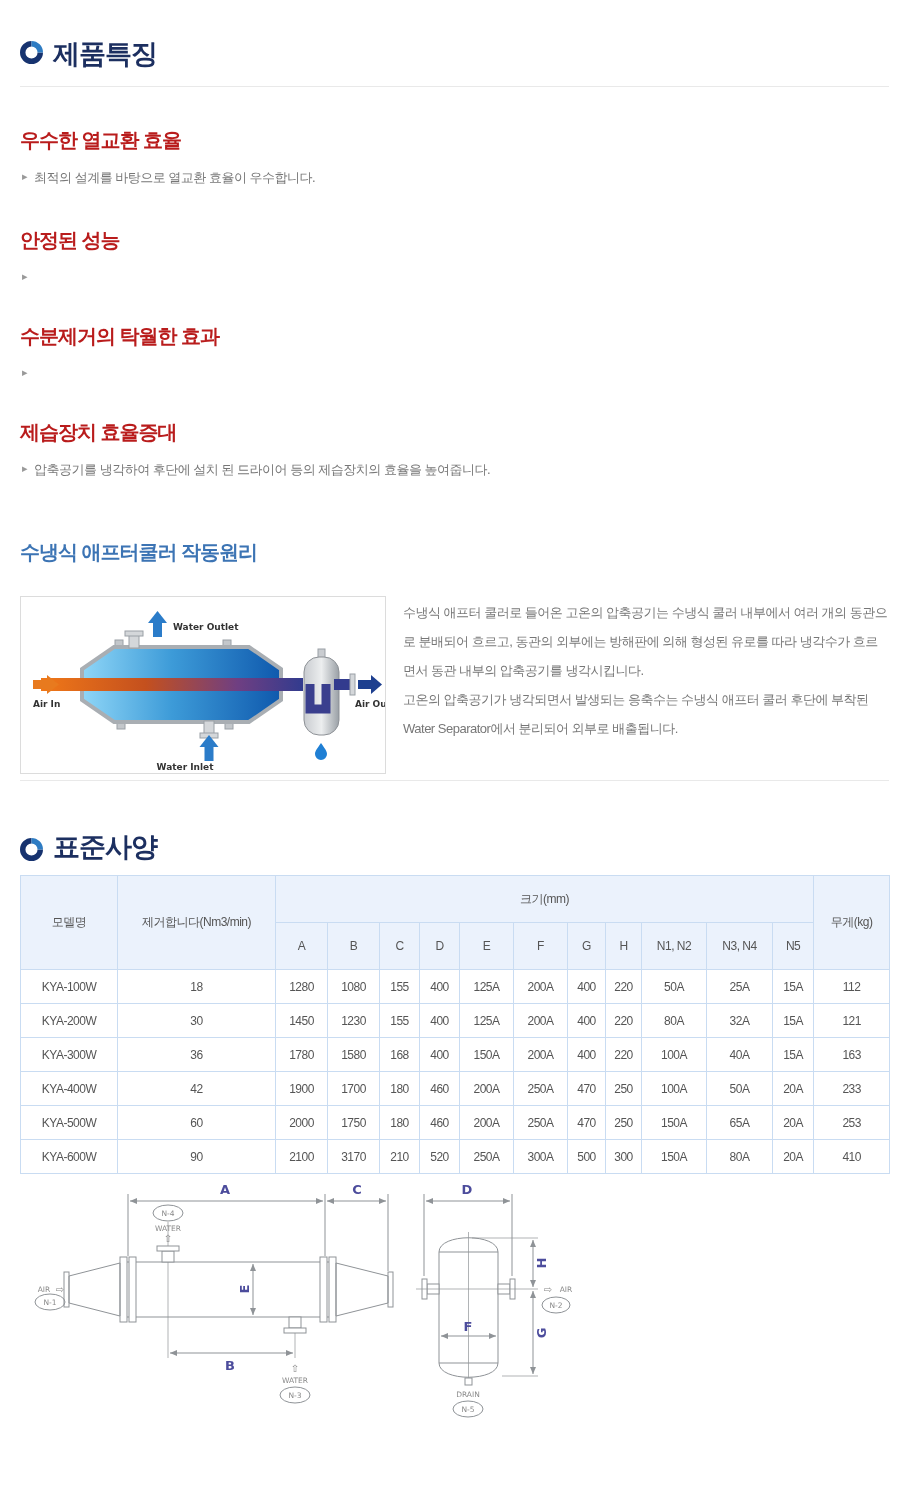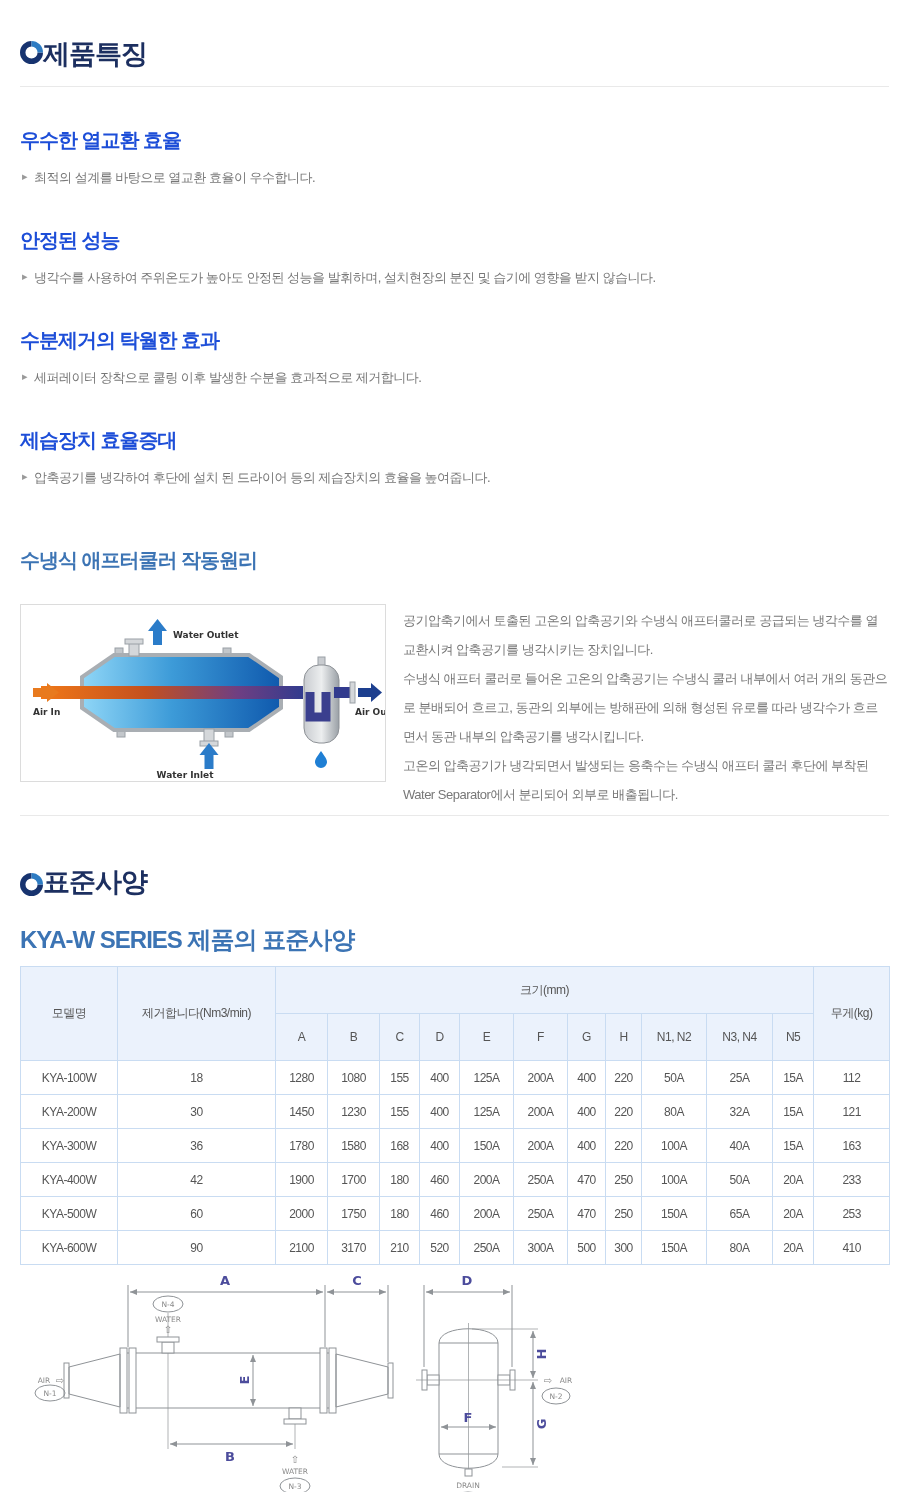--- a/index.html
+++ b/index.html
@@ -4,29 +4,29 @@
 <style>
   * { margin:0; padding:0; box-sizing:border-box; }
   html,body { background:#ffffff; }
   body {
     width:909px; min-height:1492px; margin:0 auto;
     font-family:"Liberation Sans","DejaVu Sans",sans-serif;
     color:#333; overflow-x:hidden;
   }
   .page { padding:36px 20px 0 20px; }
 
-  .section-head { display:flex; align-items:center; }
+  .section-head { display:flex; align-items:center; gap:10px; }
   .section-title { font-size:27px; font-weight:bold; color:#1c2f60; letter-spacing:-1px; }
   .divider { border-top:1px solid #e9e9e9; margin-top:14px; }
 
   .blue-subtitle { font-size:24px; color:#3c74b4; letter-spacing:-1px; margin-top:24px; }
   .tagline { font-size:14px; font-weight:bold; color:#555; margin-top:9px; letter-spacing:-0.5px; }
 
   .feature { margin-top:40px; }
-  .feature-heading { font-size:20px; font-weight:bold; color:#1d4ed8; letter-spacing:-1px; }
+  .feature-heading { font-size:20px; font-weight:bold; color:#b91c1c; letter-spacing:-1px; }
   .bullet-row { margin-top:15px; font-size:13px; color:#777; letter-spacing:-0.5px; display:flex; align-items:flex-start; }
   .bullet-glyph { color:#999; font-size:11px; margin:1px 7px 0 2px; }
 
   .principle-heading { font-size:20px; color:#3c74b4; letter-spacing:-1px; margin-top:60px; }
   .principle-content { display:flex; gap:17px; margin-top:30px; }
   .diagram-box { width:366px; height:178px; border:1px solid #dcdcdc; background:#fff; flex:none; }
   .principle-desc { flex:1; font-size:13px; color:#777; line-height:29px; letter-spacing:-0.5px; padding-top:2px; }
 
   .section2-head { margin-top:48px;align-items:flex-end; }
 
@@ -60,29 +60,27 @@
     <div class="bullet-row">
       <span class="bullet-glyph">▸</span>
       <span>최적의 설계를 바탕으로 열교환 효율이 우수합니다.</span>
     </div>
   </div>
 
   <div class="feature">
     <div class="feature-heading">안정된 성능</div>
     <div class="bullet-row">
       <span class="bullet-glyph">▸</span>
-      <span>냉각수를 사용하여 주위온도가 높아도 안정된 성능을 발휘하며, 설치현장의 분진 및 습기에 영향을 받지 않습니다.</span>
     </div>
   </div>
 
   <div class="feature">
     <div class="feature-heading">수분제거의 탁월한 효과</div>
     <div class="bullet-row">
       <span class="bullet-glyph">▸</span>
-      <span>세퍼레이터 장착으로 쿨링 이후 발생한 수분을 효과적으로 제거합니다.</span>
     </div>
   </div>
 
   <div class="feature">
     <div class="feature-heading">제습장치 효율증대</div>
     <div class="bullet-row">
       <span class="bullet-glyph">▸</span>
       <span>압축공기를 냉각하여 후단에 설치 된 드라이어 등의 제습장치의 효율을 높여줍니다.</span>
     </div>
   </div>
@@ -155,39 +153,37 @@
 
         <path fill="#1f7fd4" d="M300,146 c3.5,5 6,8 6,11 a6,6 0 1 1 -12,0 c0,-3 2.5,-6 6,-11 z"></path>
 
         <text x="12" y="110" font-size="9" font-weight="bold" fill="#333">Air In</text>
         <text x="334" y="110" font-size="9" font-weight="bold" fill="#333">Air Out</text>
         <text x="152" y="33" font-size="9" font-weight="bold" fill="#333">Water Outlet</text>
         <text x="164" y="173" font-size="9" font-weight="bold" fill="#333" text-anchor="middle">Water Inlet</text>
       </svg>
     </div>
     <div class="principle-desc">
-      <p>공기압축기에서 토출된 고온의 압축공기와 수냉식 애프터쿨러로 공급되는 냉각수를 열교환시켜 압축공기를 냉각시키는 장치입니다.</p>
       <p>수냉식 애프터 쿨러로 들어온 고온의 압축공기는 수냉식 쿨러 내부에서 여러 개의 동관으로 분배되어 흐르고, 동관의 외부에는 방해판에 의해 형성된 유로를 따라 냉각수가 흐르면서 동관 내부의 압축공기를 냉각시킵니다.</p>
       <p>고온의 압축공기가 냉각되면서 발생되는 응축수는 수냉식 애프터 쿨러 후단에 부착된 Water Separator에서 분리되어 외부로 배출됩니다.</p>
     </div>
   </div>
 
   <div class="divider" style="margin-top:6px;"></div>
 
   <div class="section-head section2-head">
     <span>
       <svg width="23" height="23" viewBox="0 0 22 22">
         <path d="M11,2.6 A8.4,8.4 0 1 0 19.4,11" fill="none" stroke="#17336f" stroke-width="5.2"></path>
         <path d="M19.4,11 A8.4,8.4 0 0 0 11,2.6" fill="none" stroke="#2e7cc3" stroke-width="5.2"></path>
       </svg>
     </span>
     <h1 class="section-title">표준사양</h1>
   </div>
 
-  <h2 class="blue-subtitle">KYA-W SERIES 제품의 표준사양</h2>
 
   <table class="spec-table">
     <colgroup>
       <col style="width:97px">
         <col style="width:158px">
       <col style="width:52px">
         <col style="width:52px">
         <col style="width:40px">
         <col style="width:40px">
       <col style="width:54px">

